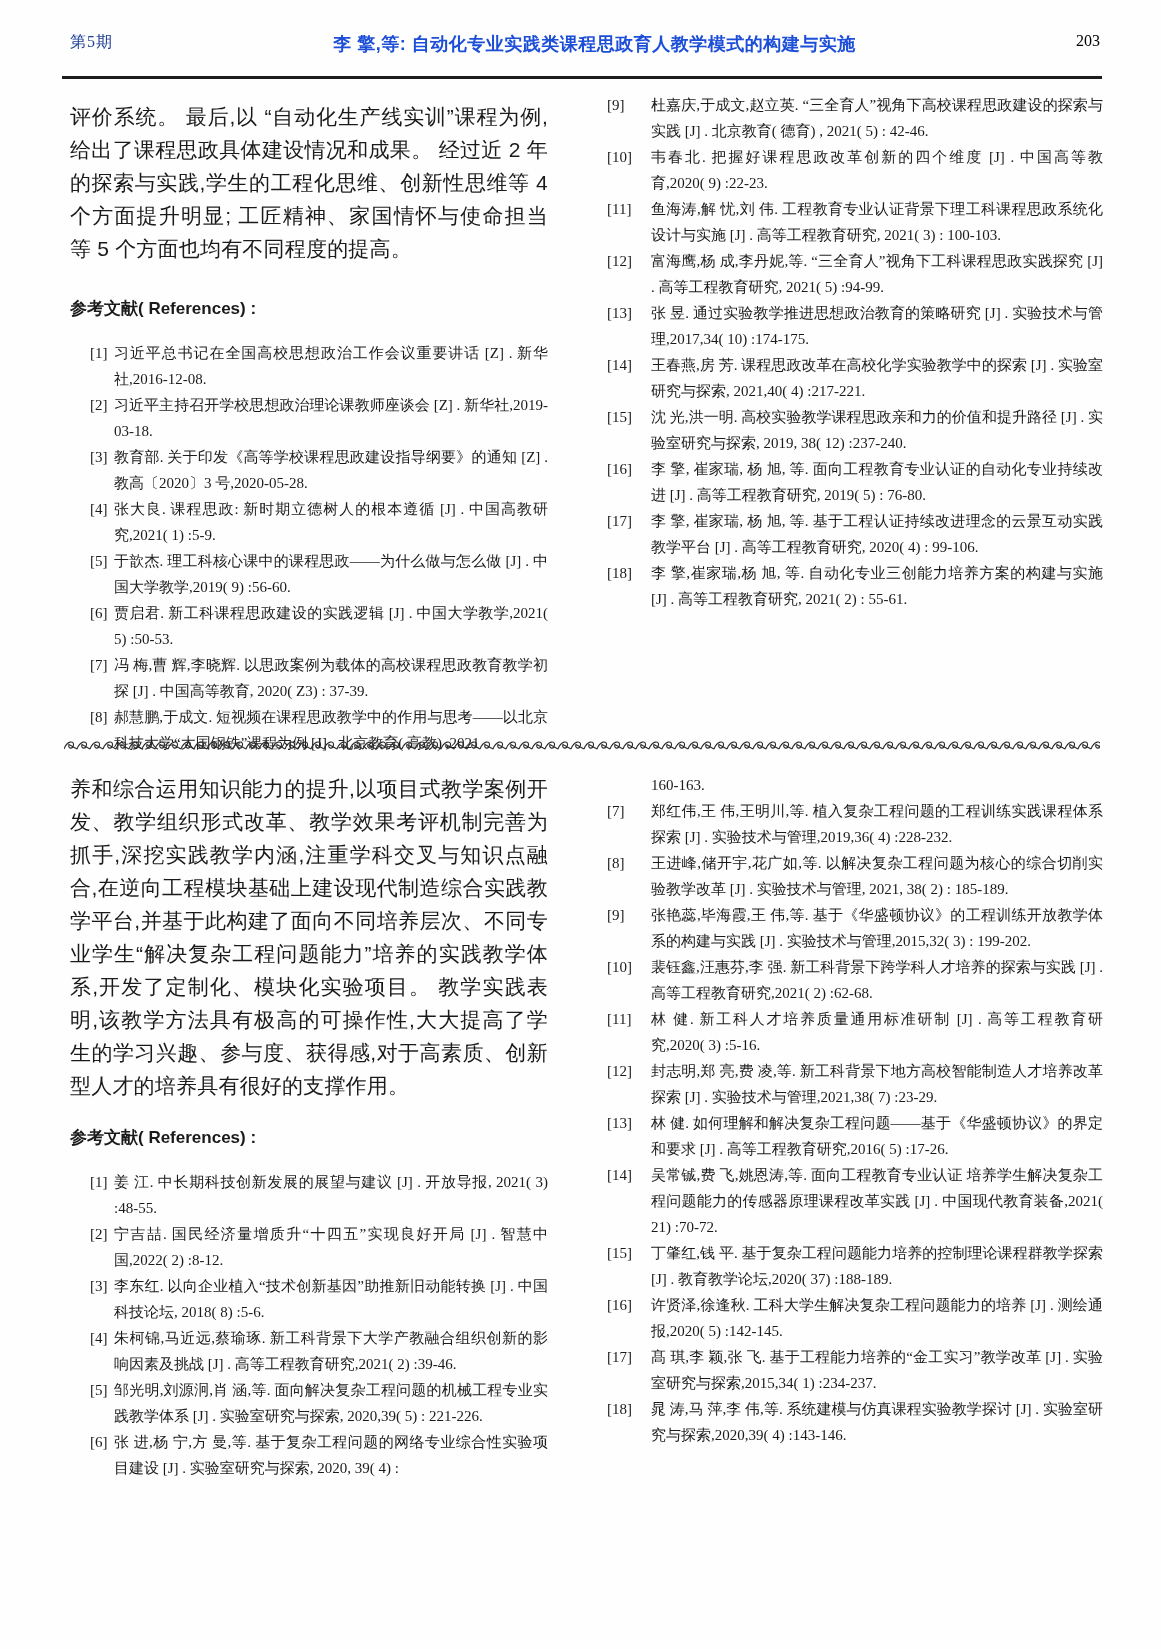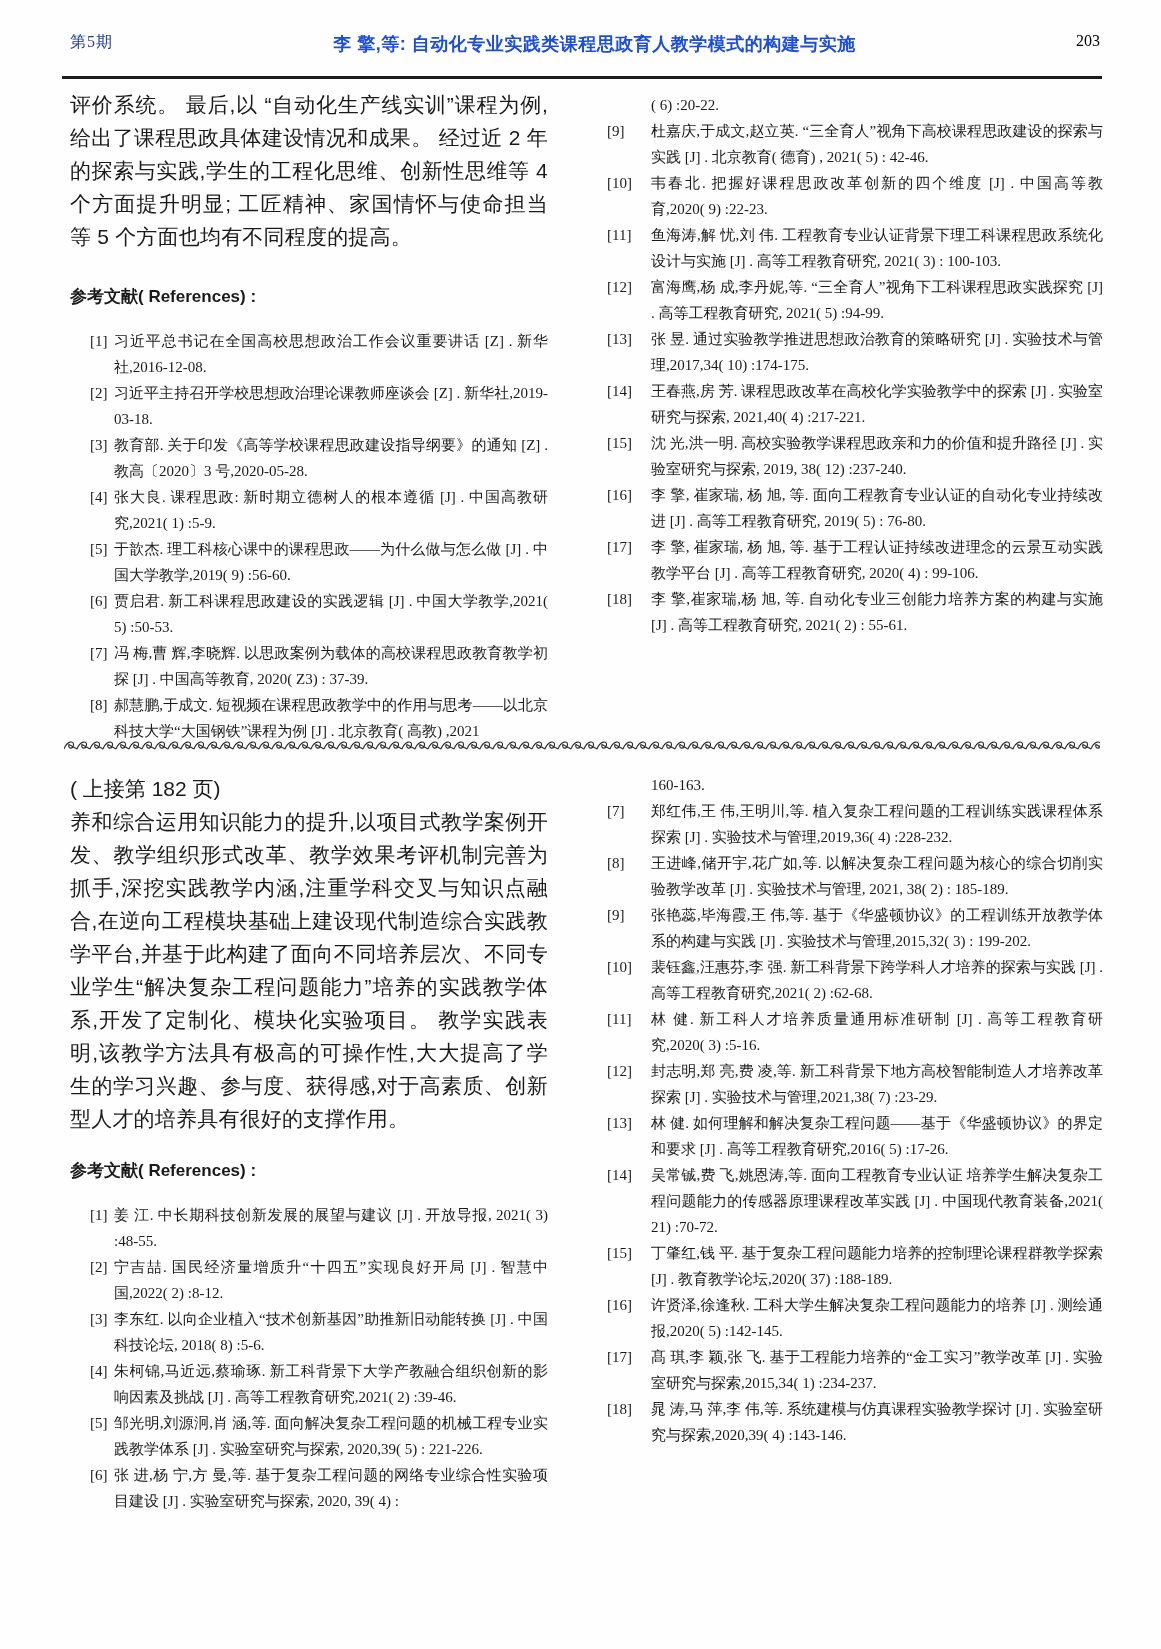--- a/index.html
+++ b/index.html
@@ -23,21 +23,21 @@
     font-family:"Liberation Sans","DejaVu Sans",sans-serif;
     letter-spacing:0.5px;
   }
   .page-number{font-size:16px;color:#000000;}
   .header-rule{
     position:absolute;left:62px;top:76px;width:1040px;height:2.5px;
     background:#1c1c1c;
   }
   
   .col{position:absolute;}
-  .col-tl{left:70px;top:88px;width:478px;}
+  .col-tl{left:70px;top:100px;width:478px;}
   .col-tr{left:605px;top:92px;width:498px;}
   .col-bl{left:70px;top:772px;width:478px;}
   .col-br{left:605px;top:772px;width:498px;}
   
   .para{
     font-family:"Liberation Sans","DejaVu Sans",sans-serif;
     font-size:21px;line-height:33px;
     text-align:justify;text-justify:inter-ideograph;
     letter-spacing:0.2px;
   }
@@ -117,21 +117,20 @@
         <span class="ref-text">冯  梅,曹  辉,李晓辉. 以思政案例为载体的高校课程思政教育教学初探 [J] . 中国高等教育, 2020( Z3) : 37-39.</span>
       </div>
         <div class="ref">
         <span class="ref-num">[8]</span>
         <span class="ref-text">郝慧鹏,于成文. 短视频在课程思政教学中的作用与思考——以北京科技大学“大国钢铁”课程为例 [J] . 北京教育( 高教) ,2021</span>
       </div>
       </div>
   </div>
 
   <div class="col col-tr">
-    <div class="ref-continuation">( 6) :20-22.</div>
     <div>
         <div class="ref">
         <span class="ref-num">[9]</span>
         <span class="ref-text">杜嘉庆,于成文,赵立英. “三全育人”视角下高校课程思政建设的探索与实践 [J] . 北京教育( 德育) , 2021( 5) : 42-46.</span>
       </div>
         <div class="ref">
         <span class="ref-num">[10]</span>
         <span class="ref-text">韦春北. 把握好课程思政改革创新的四个维度 [J] . 中国高等教育,2020( 9) :22-23.</span>
       </div>
         <div class="ref">
@@ -169,21 +168,20 @@
       </div>
   </div>
 
   <div class="separator">
     <svg width="1036" height="18" viewBox="0 0 1036 18">
       <path id="wavepath" fill="none" stroke="#2a2a2a" stroke-width="1.1" d="M 0 11 C 3 3, 10 2, 9.5 7 C 9 11.5, 3.5 11, 5 6.5 L 13 11 M 13 11 C 16 3, 23 2, 22.5 7 C 22 11.5, 16.5 11, 18 6.5 L 26 11 M 26 11 C 29 3, 36 2, 35.5 7 C 35 11.5, 29.5 11, 31 6.5 L 39 11 M 39 11 C 42 3, 49 2, 48.5 7 C 48 11.5, 42.5 11, 44 6.5 L 52 11 M 52 11 C 55 3, 62 2, 61.5 7 C 61 11.5, 55.5 11, 57 6.5 L 65 11 M 65 11 C 68 3, 75 2, 74.5 7 C 74 11.5, 68.5 11, 70 6.5 L 78 11 M 78 11 C 81 3, 88 2, 87.5 7 C 87 11.5, 81.5 11, 83 6.5 L 91 11 M 91 11 C 94 3, 101 2, 100.5 7 C 100 11.5, 94.5 11, 96 6.5 L 104 11 M 104 11 C 107 3, 114 2, 113.5 7 C 113 11.5, 107.5 11, 109 6.5 L 117 11 M 117 11 C 120 3, 127 2, 126.5 7 C 126 11.5, 120.5 11, 122 6.5 L 130 11 M 130 11 C 133 3, 140 2, 139.5 7 C 139 11.5, 133.5 11, 135 6.5 L 143 11 M 143 11 C 146 3, 153 2, 152.5 7 C 152 11.5, 146.5 11, 148 6.5 L 156 11 M 156 11 C 159 3, 166 2, 165.5 7 C 165 11.5, 159.5 11, 161 6.5 L 169 11 M 169 11 C 172 3, 179 2, 178.5 7 C 178 11.5, 172.5 11, 174 6.5 L 182 11 M 182 11 C 185 3, 192 2, 191.5 7 C 191 11.5, 185.5 11, 187 6.5 L 195 11 M 195 11 C 198 3, 205 2, 204.5 7 C 204 11.5, 198.5 11, 200 6.5 L 208 11 M 208 11 C 211 3, 218 2, 217.5 7 C 217 11.5, 211.5 11, 213 6.5 L 221 11 M 221 11 C 224 3, 231 2, 230.5 7 C 230 11.5, 224.5 11, 226 6.5 L 234 11 M 234 11 C 237 3, 244 2, 243.5 7 C 243 11.5, 237.5 11, 239 6.5 L 247 11 M 247 11 C 250 3, 257 2, 256.5 7 C 256 11.5, 250.5 11, 252 6.5 L 260 11 M 260 11 C 263 3, 270 2, 269.5 7 C 269 11.5, 263.5 11, 265 6.5 L 273 11 M 273 11 C 276 3, 283 2, 282.5 7 C 282 11.5, 276.5 11, 278 6.5 L 286 11 M 286 11 C 289 3, 296 2, 295.5 7 C 295 11.5, 289.5 11, 291 6.5 L 299 11 M 299 11 C 302 3, 309 2, 308.5 7 C 308 11.5, 302.5 11, 304 6.5 L 312 11 M 312 11 C 315 3, 322 2, 321.5 7 C 321 11.5, 315.5 11, 317 6.5 L 325 11 M 325 11 C 328 3, 335 2, 334.5 7 C 334 11.5, 328.5 11, 330 6.5 L 338 11 M 338 11 C 341 3, 348 2, 347.5 7 C 347 11.5, 341.5 11, 343 6.5 L 351 11 M 351 11 C 354 3, 361 2, 360.5 7 C 360 11.5, 354.5 11, 356 6.5 L 364 11 M 364 11 C 367 3, 374 2, 373.5 7 C 373 11.5, 367.5 11, 369 6.5 L 377 11 M 377 11 C 380 3, 387 2, 386.5 7 C 386 11.5, 380.5 11, 382 6.5 L 390 11 M 390 11 C 393 3, 400 2, 399.5 7 C 399 11.5, 393.5 11, 395 6.5 L 403 11 M 403 11 C 406 3, 413 2, 412.5 7 C 412 11.5, 406.5 11, 408 6.5 L 416 11 M 416 11 C 419 3, 426 2, 425.5 7 C 425 11.5, 419.5 11, 421 6.5 L 429 11 M 429 11 C 432 3, 439 2, 438.5 7 C 438 11.5, 432.5 11, 434 6.5 L 442 11 M 442 11 C 445 3, 452 2, 451.5 7 C 451 11.5, 445.5 11, 447 6.5 L 455 11 M 455 11 C 458 3, 465 2, 464.5 7 C 464 11.5, 458.5 11, 460 6.5 L 468 11 M 468 11 C 471 3, 478 2, 477.5 7 C 477 11.5, 471.5 11, 473 6.5 L 481 11 M 481 11 C 484 3, 491 2, 490.5 7 C 490 11.5, 484.5 11, 486 6.5 L 494 11 M 494 11 C 497 3, 504 2, 503.5 7 C 503 11.5, 497.5 11, 499 6.5 L 507 11 M 507 11 C 510 3, 517 2, 516.5 7 C 516 11.5, 510.5 11, 512 6.5 L 520 11 M 520 11 C 523 3, 530 2, 529.5 7 C 529 11.5, 523.5 11, 525 6.5 L 533 11 M 533 11 C 536 3, 543 2, 542.5 7 C 542 11.5, 536.5 11, 538 6.5 L 546 11 M 546 11 C 549 3, 556 2, 555.5 7 C 555 11.5, 549.5 11, 551 6.5 L 559 11 M 559 11 C 562 3, 569 2, 568.5 7 C 568 11.5, 562.5 11, 564 6.5 L 572 11 M 572 11 C 575 3, 582 2, 581.5 7 C 581 11.5, 575.5 11, 577 6.5 L 585 11 M 585 11 C 588 3, 595 2, 594.5 7 C 594 11.5, 588.5 11, 590 6.5 L 598 11 M 598 11 C 601 3, 608 2, 607.5 7 C 607 11.5, 601.5 11, 603 6.5 L 611 11 M 611 11 C 614 3, 621 2, 620.5 7 C 620 11.5, 614.5 11, 616 6.5 L 624 11 M 624 11 C 627 3, 634 2, 633.5 7 C 633 11.5, 627.5 11, 629 6.5 L 637 11 M 637 11 C 640 3, 647 2, 646.5 7 C 646 11.5, 640.5 11, 642 6.5 L 650 11 M 650 11 C 653 3, 660 2, 659.5 7 C 659 11.5, 653.5 11, 655 6.5 L 663 11 M 663 11 C 666 3, 673 2, 672.5 7 C 672 11.5, 666.5 11, 668 6.5 L 676 11 M 676 11 C 679 3, 686 2, 685.5 7 C 685 11.5, 679.5 11, 681 6.5 L 689 11 M 689 11 C 692 3, 699 2, 698.5 7 C 698 11.5, 692.5 11, 694 6.5 L 702 11 M 702 11 C 705 3, 712 2, 711.5 7 C 711 11.5, 705.5 11, 707 6.5 L 715 11 M 715 11 C 718 3, 725 2, 724.5 7 C 724 11.5, 718.5 11, 720 6.5 L 728 11 M 728 11 C 731 3, 738 2, 737.5 7 C 737 11.5, 731.5 11, 733 6.5 L 741 11 M 741 11 C 744 3, 751 2, 750.5 7 C 750 11.5, 744.5 11, 746 6.5 L 754 11 M 754 11 C 757 3, 764 2, 763.5 7 C 763 11.5, 757.5 11, 759 6.5 L 767 11 M 767 11 C 770 3, 777 2, 776.5 7 C 776 11.5, 770.5 11, 772 6.5 L 780 11 M 780 11 C 783 3, 790 2, 789.5 7 C 789 11.5, 783.5 11, 785 6.5 L 793 11 M 793 11 C 796 3, 803 2, 802.5 7 C 802 11.5, 796.5 11, 798 6.5 L 806 11 M 806 11 C 809 3, 816 2, 815.5 7 C 815 11.5, 809.5 11, 811 6.5 L 819 11 M 819 11 C 822 3, 829 2, 828.5 7 C 828 11.5, 822.5 11, 824 6.5 L 832 11 M 832 11 C 835 3, 842 2, 841.5 7 C 841 11.5, 835.5 11, 837 6.5 L 845 11 M 845 11 C 848 3, 855 2, 854.5 7 C 854 11.5, 848.5 11, 850 6.5 L 858 11 M 858 11 C 861 3, 868 2, 867.5 7 C 867 11.5, 861.5 11, 863 6.5 L 871 11 M 871 11 C 874 3, 881 2, 880.5 7 C 880 11.5, 874.5 11, 876 6.5 L 884 11 M 884 11 C 887 3, 894 2, 893.5 7 C 893 11.5, 887.5 11, 889 6.5 L 897 11 M 897 11 C 900 3, 907 2, 906.5 7 C 906 11.5, 900.5 11, 902 6.5 L 910 11 M 910 11 C 913 3, 920 2, 919.5 7 C 919 11.5, 913.5 11, 915 6.5 L 923 11 M 923 11 C 926 3, 933 2, 932.5 7 C 932 11.5, 926.5 11, 928 6.5 L 936 11 M 936 11 C 939 3, 946 2, 945.5 7 C 945 11.5, 939.5 11, 941 6.5 L 949 11 M 949 11 C 952 3, 959 2, 958.5 7 C 958 11.5, 952.5 11, 954 6.5 L 962 11 M 962 11 C 965 3, 972 2, 971.5 7 C 971 11.5, 965.5 11, 967 6.5 L 975 11 M 975 11 C 978 3, 985 2, 984.5 7 C 984 11.5, 978.5 11, 980 6.5 L 988 11 M 988 11 C 991 3, 998 2, 997.5 7 C 997 11.5, 991.5 11, 993 6.5 L 1001 11 M 1001 11 C 1004 3, 1011 2, 1010.5 7 C 1010 11.5, 1004.5 11, 1006 6.5 L 1014 11 M 1014 11 C 1017 3, 1024 2, 1023.5 7 C 1023 11.5, 1017.5 11, 1019 6.5 L 1027 11 M 1027 11 C 1030 3, 1037 2, 1036.5 7 C 1036 11.5, 1030.5 11, 1032 6.5 L 1040 11 "></path>
     </svg>
   </div>
 
   <div class="col col-bl">
-    <div class="continued">( 上接第 182 页)</div>
     <div class="para">养和综合运用知识能力的提升,以项目式教学案例开发、教学组织形式改革、教学效果考评机制完善为抓手,深挖实践教学内涵,注重学科交叉与知识点融合,在逆向工程模块基础上建设现代制造综合实践教学平台,并基于此构建了面向不同培养层次、不同专业学生“解决复杂工程问题能力”培养的实践教学体系,开发了定制化、模块化实验项目。 教学实践表明,该教学方法具有极高的可操作性,大大提高了学生的学习兴趣、参与度、获得感,对于高素质、创新型人才的培养具有很好的支撑作用。</div>
     <div class="refs-heading bottom">参考文献( References) :</div>
     <div>
         <div class="ref">
         <span class="ref-num">[1]</span>
         <span class="ref-text">姜  江. 中长期科技创新发展的展望与建议 [J] . 开放导报, 2021( 3) :48-55.</span>
       </div>
         <div class="ref">
         <span class="ref-num">[2]</span>
         <span class="ref-text">宁吉喆. 国民经济量增质升“十四五”实现良好开局 [J] . 智慧中国,2022( 2) :8-12.</span>

